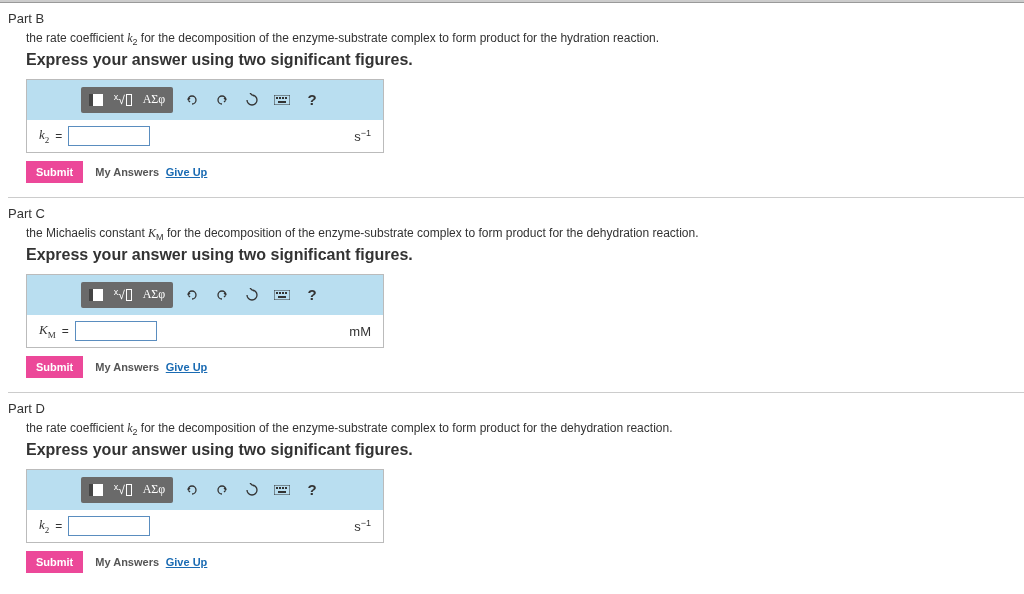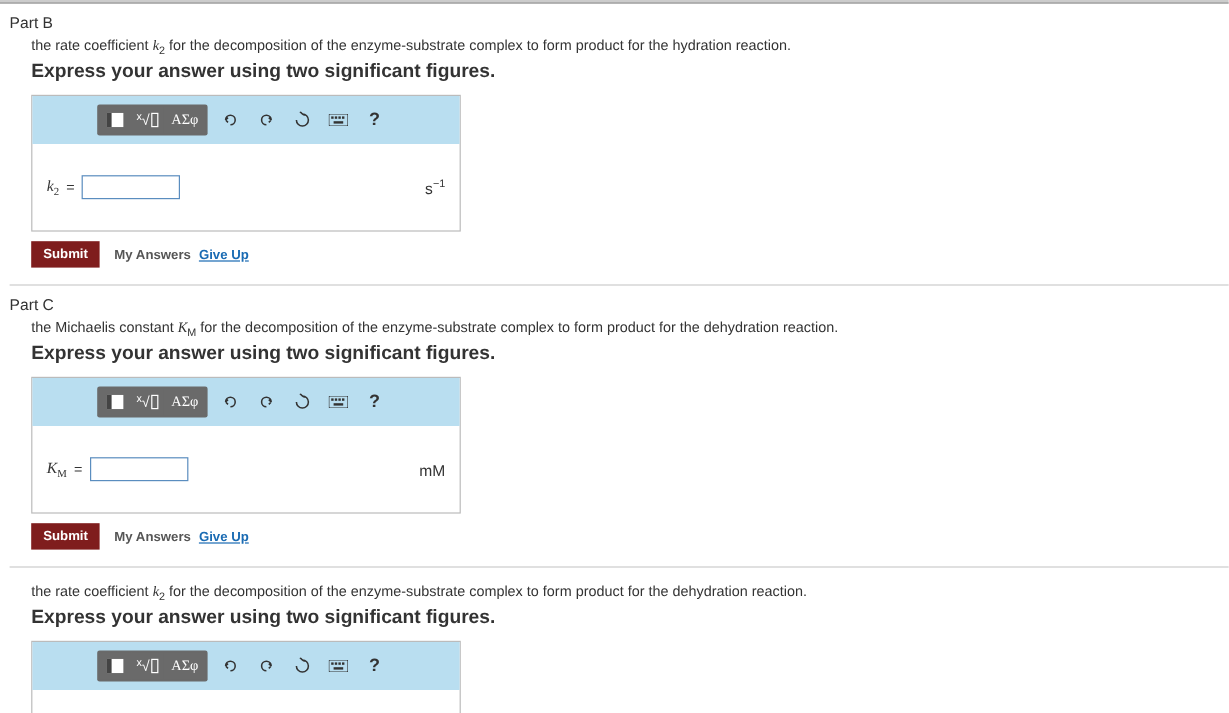--- a/index.html
+++ b/index.html
@@ -90,21 +90,21 @@
   }
   .tbtn-light svg { fill: #333; }
   .tbtn-help {
     font-weight: bold;
     font-size: 15px;
     color: #333;
   }
   .input-row {
     display: flex;
     align-items: center;
-    padding: 26px 12px;
+    padding: 6px 12px;
   }
   .var-label {
     font-style: italic;
     font-family: "Times New Roman", serif;
     font-size: 13px;
     margin-right: 4px;
   }
   .sub { font-size: 9px; vertical-align: sub; font-style: normal;}
   .eq { margin: 0 6px 0 2px; }
   .ans-input {
@@ -119,21 +119,21 @@
     font-size: 13px;
   }
   .unit .sup { font-size: 9px; vertical-align: super; }
   .actions {
     display: flex;
     align-items: center;
     gap: 12px;
     margin-top: 8px;
   }
   .submit-btn {
-    background: #7f1d1d;
+    background: #ec4899;
     color: #fff;
     border: none;
     font-weight: bold;
     font-size: 11px;
     padding: 5px 10px;
     cursor: pointer;
   }
   .link {
     color: #1a6bb3;
     font-weight: bold;
@@ -288,20 +288,21 @@
       <div class="actions">
         <button class="submit-btn">Submit</button>
         <span>
           <a class="myans link noul">My Answers</a>&nbsp;&nbsp;<a class="link">Give Up</a>
         </span>
       </div>
     </div>
   </div>
 
   <div class="part">
+    <div class="part-header">Part D</div>
     <div class="part-body" style="border-bottom:none;">
       <div class="desc">
         <span>the rate coefficient </span><span class="italic-serif">k</span><span class="sub">2</span><span> for the decomposition of the enzyme-substrate complex to form product for the dehydration reaction.</span>
       </div>
       <div class="instr">Express your answer using two significant figures.</div>
 
       <div class="answer-box">
         <div class="toolbar">
           <div style="width:36px"></div>
           <div class="tgrp">

